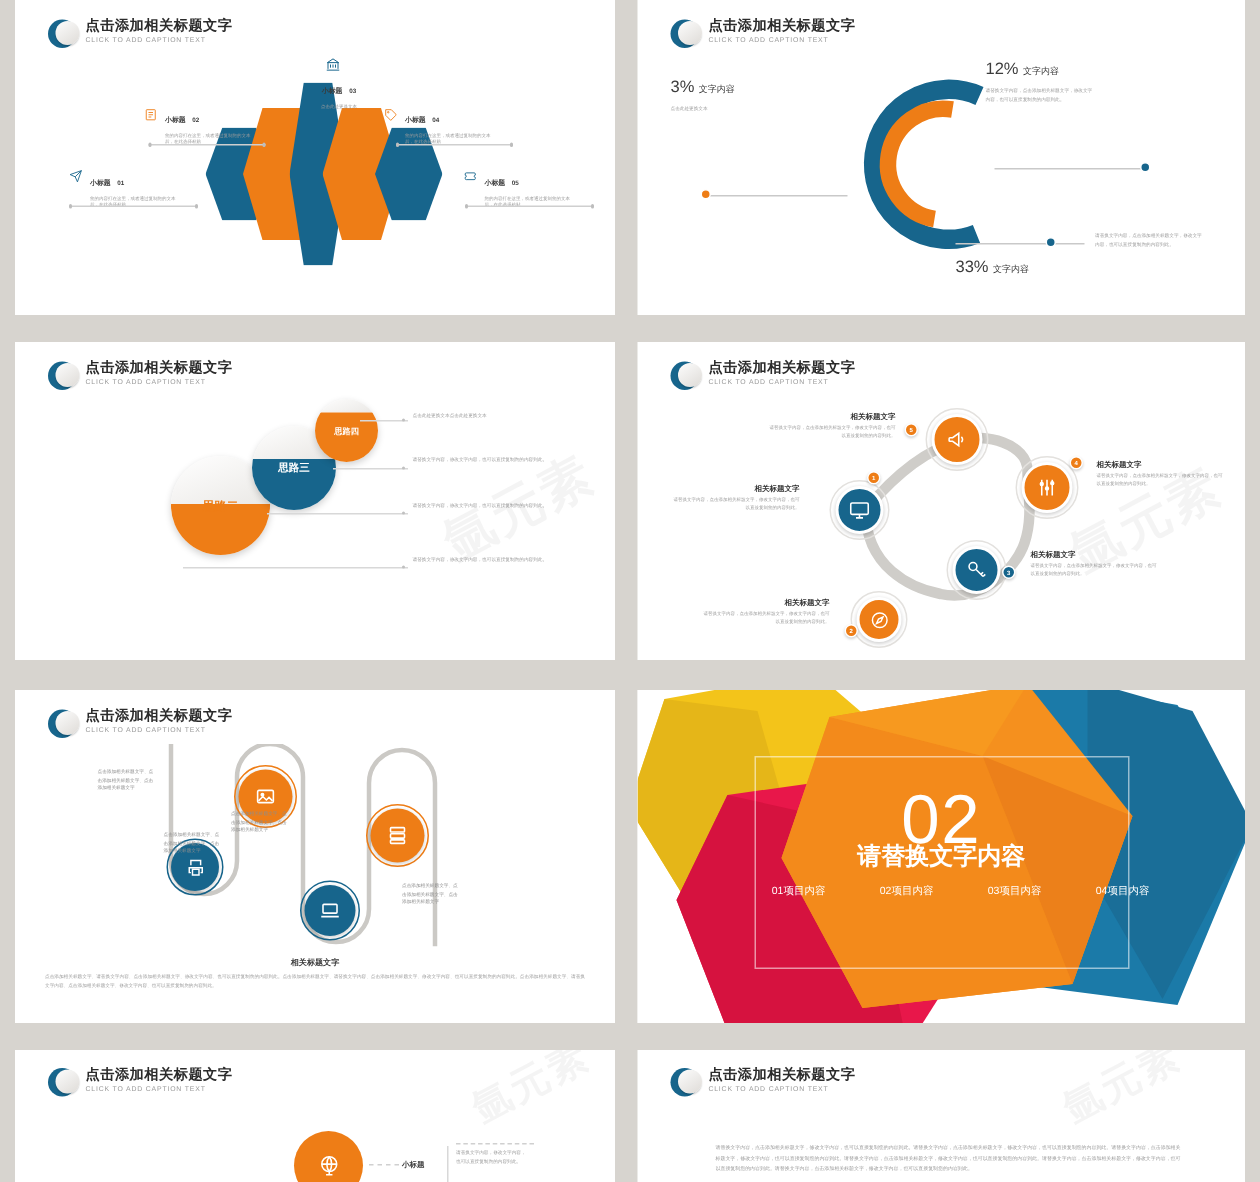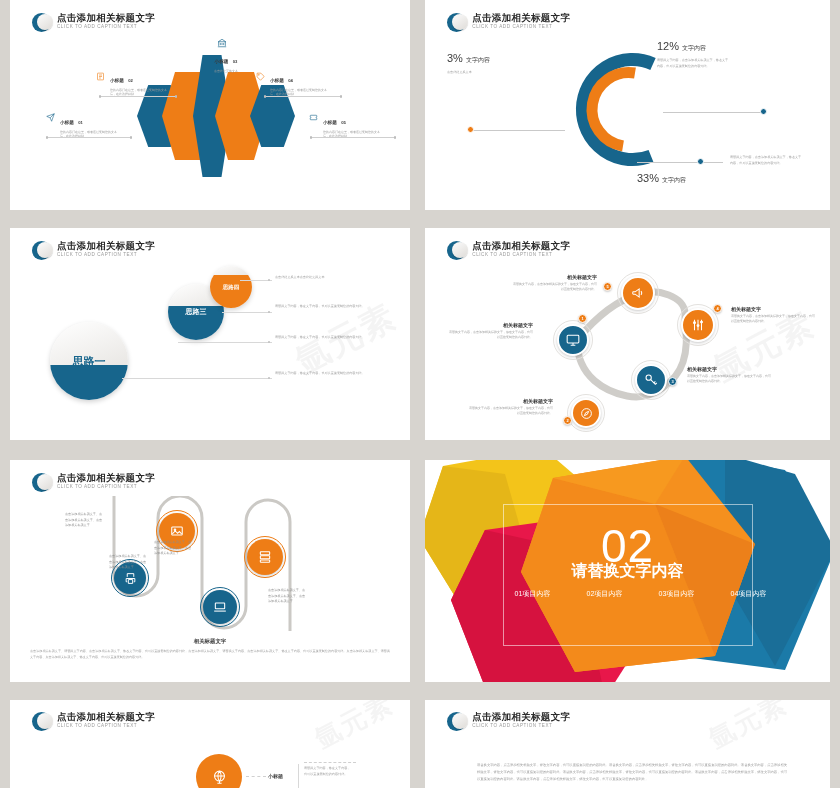--- a/index.html
+++ b/index.html
@@ -245,24 +245,24 @@
       <div class="hdr-mark">
         <div class="c-blue"></div>
           <div class="c-gray"></div>
       </div>
       <div class="hdr-tx">
         <div class="t1">点击添加相关标题文字</div>
         <div class="t2">CLICK TO ADD CAPTION TEXT</div>
       </div>
     </div>
 
-    <div class="sc" style="left:40px;top:94px;width:78px;height:78px;">
+    <div class="sc" style="left:104px;top:76px;width:66px;height:66px;">
       <div class="top"></div>
-        <div class="bot" style="background:#17658c;"></div>
-      <span style="font-size:11px;color:#17658c;">思路一</span>
+        <div class="bot" style="background:#ee7d16;height:52%;"></div>
+      <span style="font-size:8px;color:#ee7d16;">思路二</span>
     </div>
     <div class="sc" style="left:158px;top:56px;width:56px;height:56px;">
       <div class="top" style="height:40%;"></div>
         <div class="bot" style="background:#17658c;height:60%;"></div>
       <span style="font-size:7px;color:#fff;">思路三</span>
     </div>
     <div class="sc" style="left:200px;top:38px;width:42px;height:42px;">
       <div class="top" style="height:22%;"></div>
         <div class="bot" style="background:#ee7d16;height:78%;"></div>
       <span style="font-size:5.5px;color:#fff;">思路四</span>

